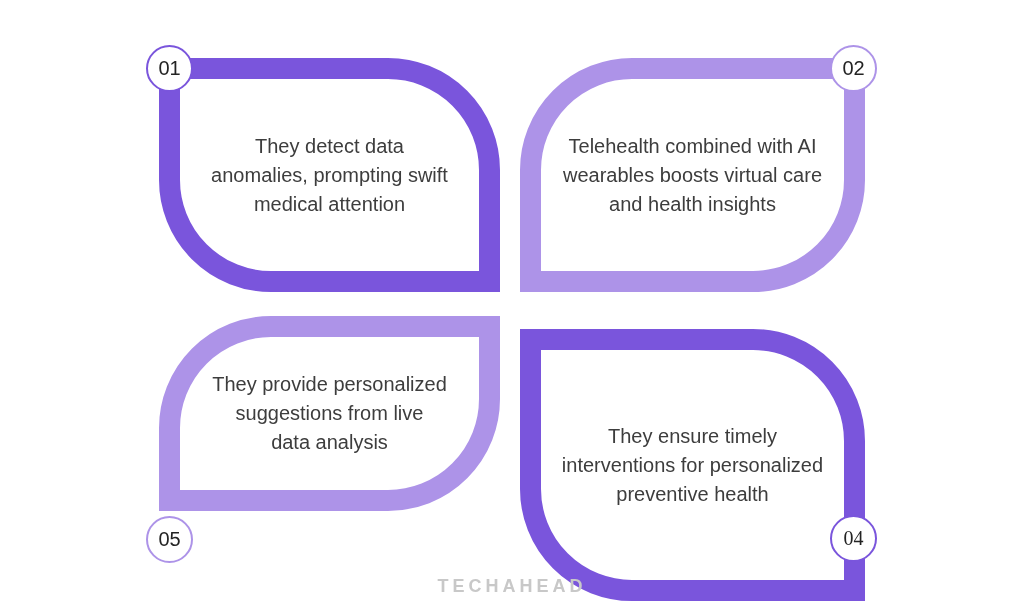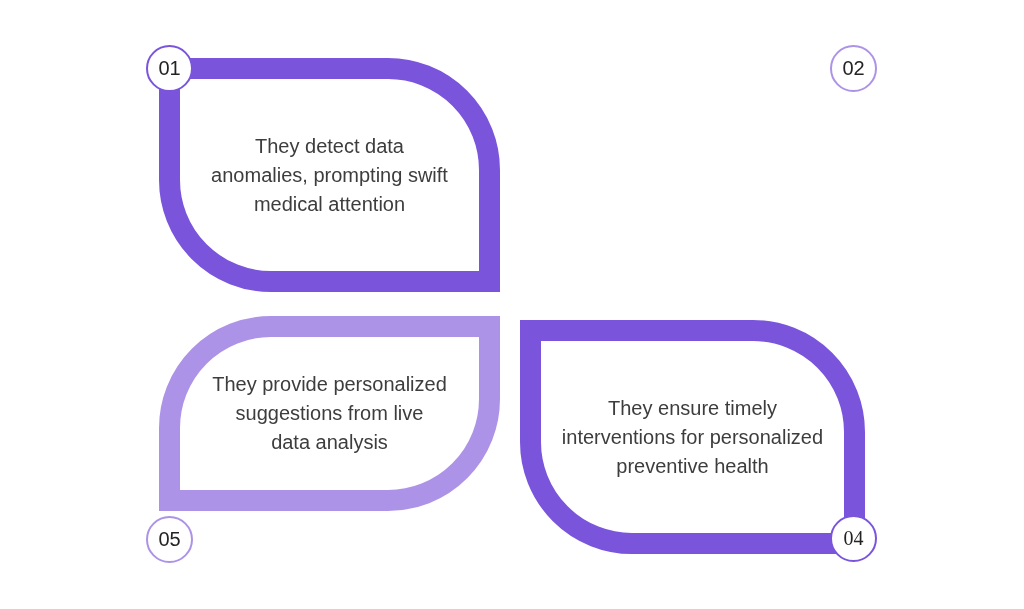--- a/index.html
+++ b/index.html
@@ -26,21 +26,21 @@
     align-items: center;
     justify-content: center;
     text-align: center;
   }
   .tone-dark  { border-color: var(--dark-purple, #7a55dc); }
   .tone-light { border-color: var(--light-purple, #ad93e8); }
 
   .quad-tl { left: 159px; top:  58px; width: 341px; height: 234px; border-radius: 0 112px 0 112px; }
   .quad-tr { left: 520px; top:  58px; width: 345px; height: 234px; border-radius: 112px 0 112px 0; }
   .quad-bl { left: 159px; top: 316px; width: 341px; height: 195px; border-radius: 112px 0 112px 0; }
-  .quad-br { left: 520px; top: 320px; width: 345px; height: 234px; border-radius: 0 112px 0 112px; }
+  .quad-br { left: 520px; top: 329px; width: 345px; height: 272px; border-radius: 0 112px 0 112px; }
 
   .quad-text {
     margin: 17px;
     font-size: 20px;
     line-height: 29px;
     color: var(--text-color, #3d3d3d);
     white-space: pre-line;
   }
 
   
@@ -83,20 +83,25 @@
 <body>
 
 <div class="canvas">
 
   <div class="quad quad-tl tone-dark">
     <p class="quad-text">They detect data
 anomalies, prompting swift
 medical attention</p>
   </div>
 
+  <div class="quad quad-tr tone-light">
+    <p class="quad-text">Telehealth combined with AI
+wearables boosts virtual care
+and health insights</p>
+  </div>
 
   <div class="quad quad-bl tone-light">
     <p class="quad-text">They provide personalized
 suggestions from live
 data analysis</p>
   </div>
 
   <div class="quad quad-br tone-dark">
     <p class="quad-text">They ensure timely
 interventions for personalized
@@ -112,14 +117,17 @@
   </div>
 
   <div class="badge badge-3">
     <span class="badge-num">05</span>
   </div>
 
   <div class="badge badge-4">
     <span class="badge-num">04</span>
   </div>
 
+  <div class="logo">
+    <span>TECHAHEAD</span>
+  </div>
 
 </div>
 
 </body></html>

